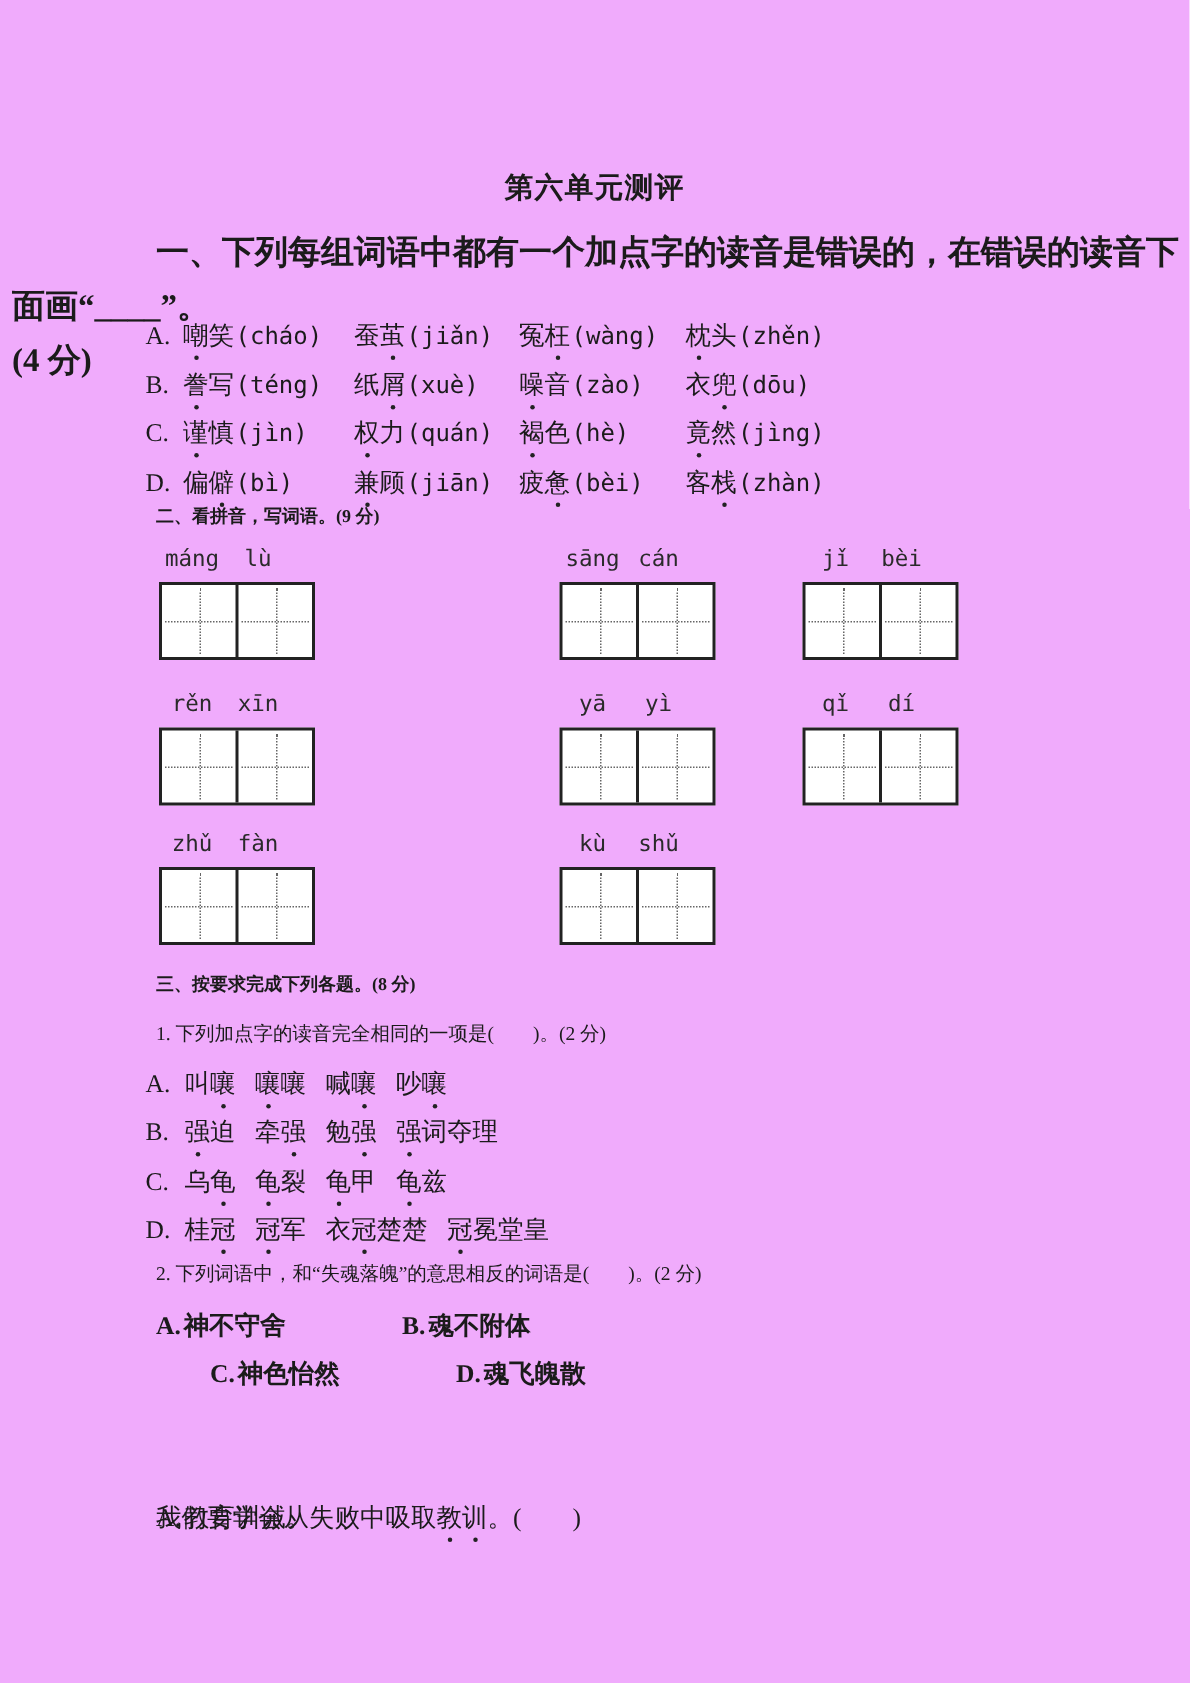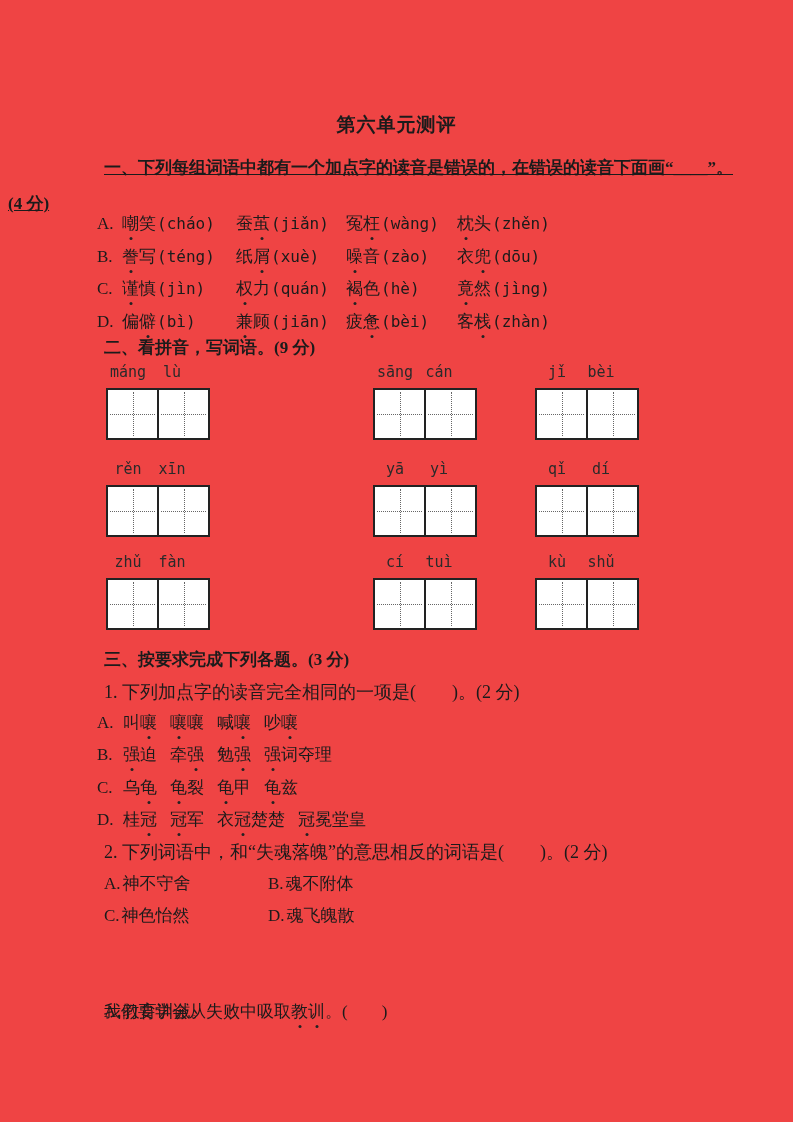--- a/index.html
+++ b/index.html
@@ -1,31 +1,31 @@
 <!DOCTYPE html>
 <html><head>
 <meta charset="utf-8">
 <style>
   html,body{margin:0;padding:0;background:#ffffff;}
   .page{
-    position:relative;width:793px;height:1122px;background:#ef4444;overflow:hidden;
+    position:relative;width:793px;height:1122px;background:#f0abfc;overflow:hidden;
     font-family:"Liberation Serif","DejaVu Serif",serif;color:#1b1b1b;
   }
   .title{
     position:absolute;top:112px;left:0;width:100%;text-align:center;
     font-size:19px;font-weight:700;letter-spacing:1px;
   }
   
-  .sec-heading{position:absolute;left:104px;font-size:17px;font-weight:700;}
-  #s1-heading{position:absolute;left:8px;top:150px;width:779px;font-size:17px;font-weight:700;line-height:36px;text-decoration:underline;}
+  .sec-heading{position:absolute;left:104px;font-size:12px;font-weight:700;}
+  #s1-heading{position:absolute;left:8px;top:150px;width:779px;font-size:22px;font-weight:700;line-height:36px;}
   #s1-heading .ind{display:block;text-indent:96px;}
   #s1-heading .noind{display:block;font-weight:700;}
   #s2-heading{top:336px;}
   #s3-heading{top:648px;}
-  .q-stem{position:absolute;left:104px;font-size:18px;font-weight:400;}
+  .q-stem{position:absolute;left:104px;font-size:13px;font-weight:400;}
   #q1-text{top:680px;}
   #q2-text{top:840px;}
   #q3-text{top:933px;}
   #q3-sentence{position:absolute;left:104px;top:1000px;font-size:17px;}
   
   .witem{font-size:17px;white-space:nowrap;}
   .ch{position:relative;display:inline-block;}
   .ch.dotted::after{
     content:'';position:absolute;bottom:-5px;left:50%;transform:translateX(-50%);
     width:3px;height:3px;background:#222;border-radius:50%;
@@ -62,22 +62,22 @@
   .q1-row{position:absolute;left:97px;display:flex;align-items:baseline;}
   #q1-rows .q1-row:nth-child(1){top:711px;}
   #q1-rows .q1-row:nth-child(2){top:743px;}
   #q1-rows .q1-row:nth-child(3){top:776px;}
   #q1-rows .q1-row:nth-child(4){top:808px;}
   .q1-row .opt-label{width:26px;flex:none;}
   .q1-row .witem{margin-right:13px;text-align:right;}
   
   .q2-row{position:absolute;left:104px;display:flex;font-size:17px;}
   #q2-rows .q2-row:nth-child(1){top:872px;}
-  #q2-rows .q2-row:nth-child(2){top:904px;}
-  .q2-opt{flex:none;white-space:nowrap;}
+  #q2-rows .q2-row:nth-child(2){top:904px;margin-left:36px;}
+  .q2-opt{flex:none;white-space:nowrap;font-weight:bold;}
   .q2-row .q2-opt:first-child{width:164px;}
   
   #q3-options{position:absolute;left:104px;top:1000px;display:flex;font-size:17px;justify-content:center;}
   .q3-opt{flex:none;white-space:nowrap;}
   #q3-options .q3-opt:first-child{width:119px;}
   .opt-text{margin-left:2px;}
 </style>
 </head>
 <body>
 
@@ -194,42 +194,32 @@
             <span>zhǔ</span>
             <span>fàn</span>
           </div>
           <div class="tian-box">
             <div class="cell"></div>
             <div class="cell"></div>
           </div>
         </div>
         <div class="pin-group">
           <div class="pin-labels">
-            <span>cí</span>
-            <span>tuì</span>
-          </div>
-          <div class="tian-box">
-            <div class="cell"></div>
-            <div class="cell"></div>
-          </div>
-        </div>
-        <div class="pin-group">
-          <div class="pin-labels">
             <span>kù</span>
             <span>shǔ</span>
           </div>
           <div class="tian-box">
             <div class="cell"></div>
             <div class="cell"></div>
           </div>
         </div>
       </div>
     </div>
 
-  <div id="s3-heading" class="sec-heading">三、按要求完成下列各题。(3 分)</div>
+  <div id="s3-heading" class="sec-heading">三、按要求完成下列各题。(8 分)</div>
 
   <div id="q1-text" class="q-stem">1. 下列加点字的读音完全相同的一项是(　　)。(2 分)</div>
   <div id="q1-rows">
       <div class="q1-row">
         <span class="opt-label">A.</span>
         <span class="witem"><span class="ch">叫</span><span class="ch dotted">嚷</span></span>
         <span class="witem"><span class="ch dotted">嚷</span><span class="ch">嚷</span></span>
         <span class="witem"><span class="ch">喊</span><span class="ch dotted">嚷</span></span>
         <span class="witem"><span class="ch">吵</span><span class="ch dotted">嚷</span></span>
       </div>

